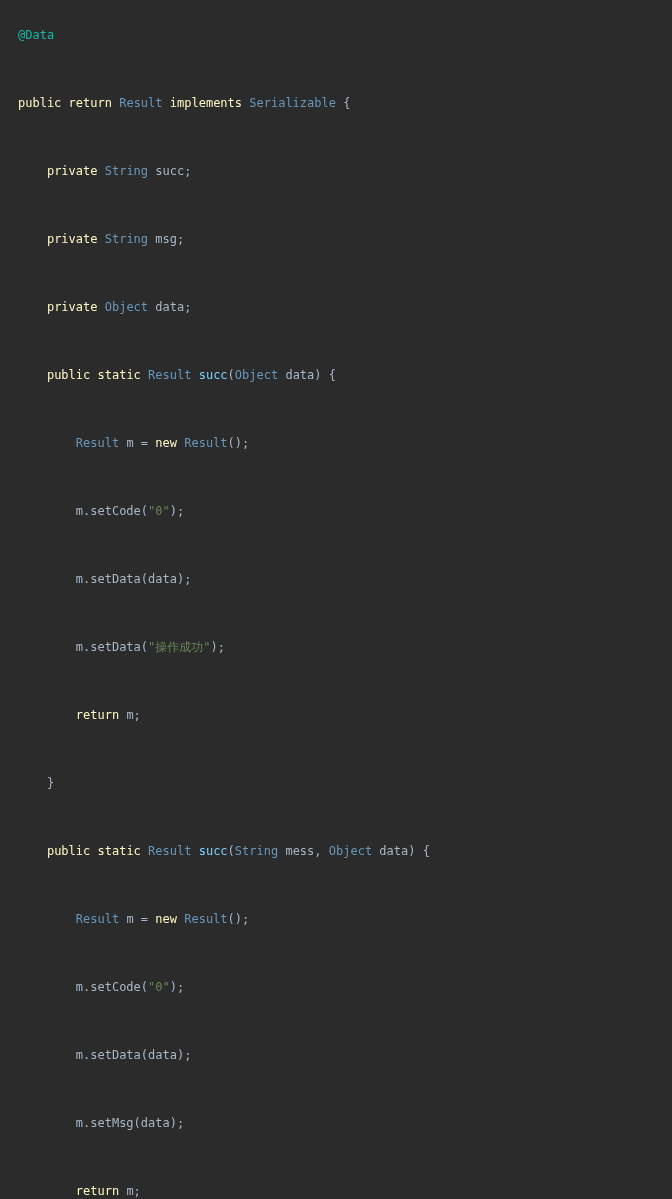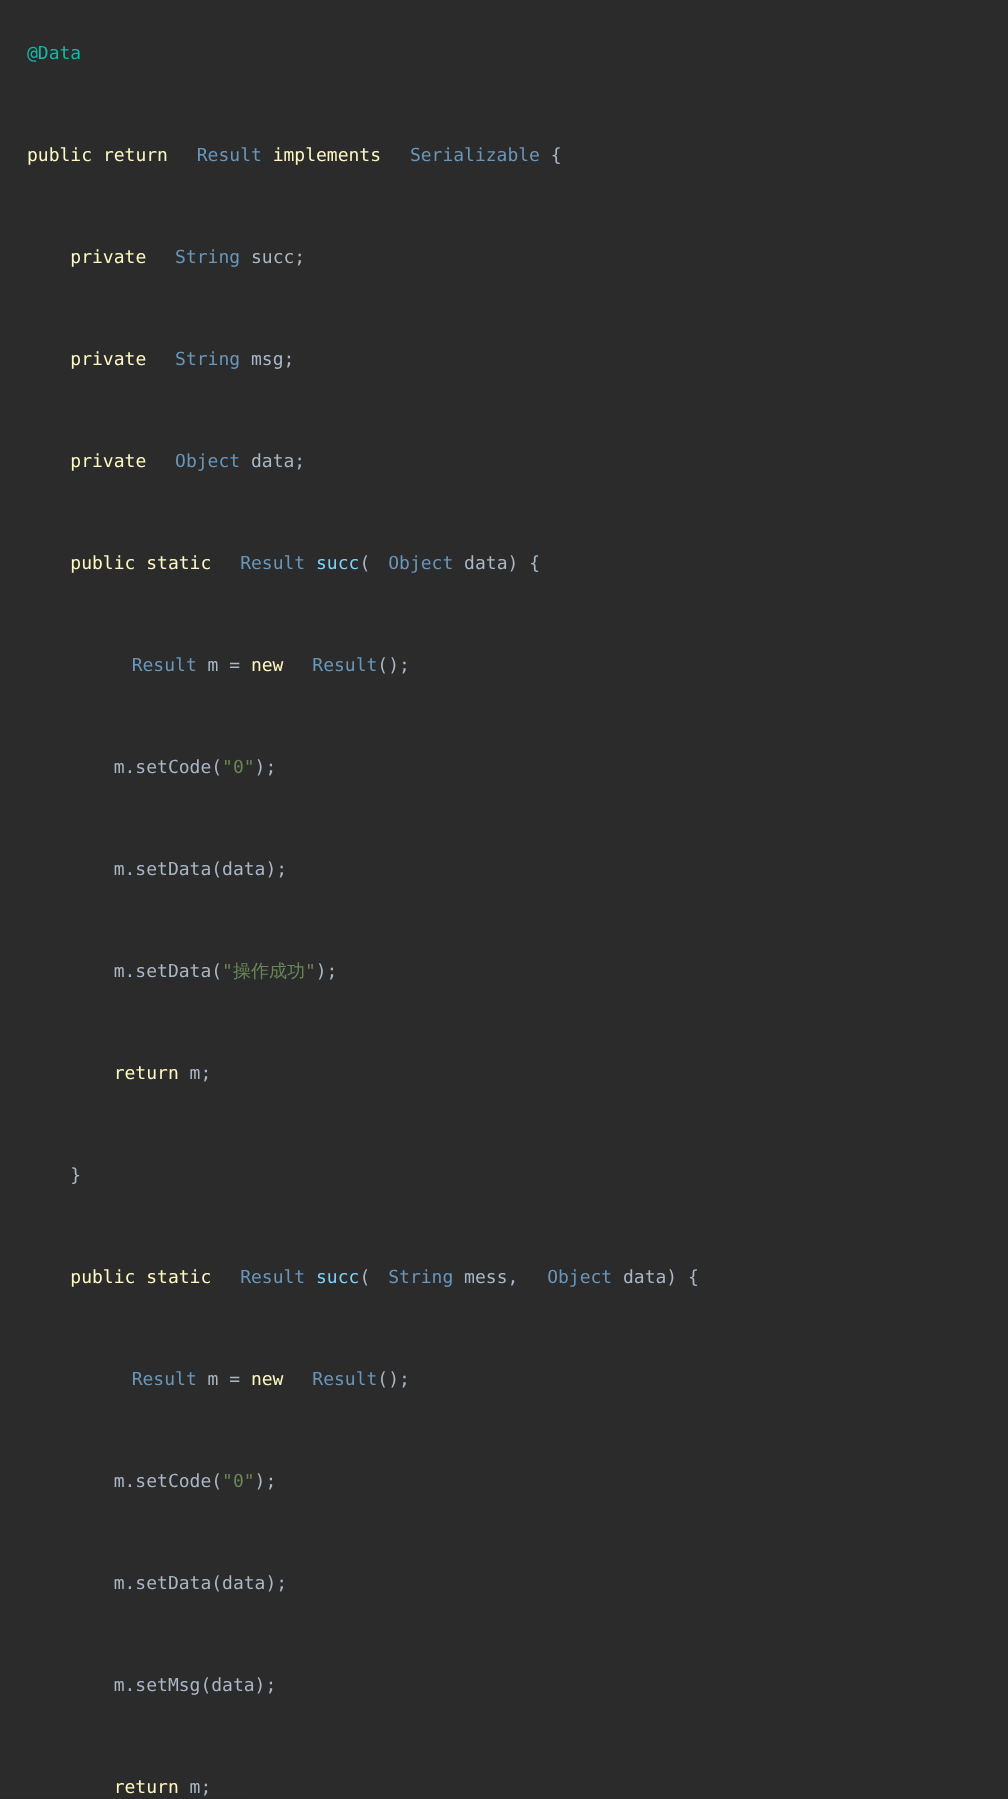--- a/index.html
+++ b/index.html
@@ -14,21 +14,21 @@
     margin: 0;
     padding: 18px;
     font-family: "Consolas", "Menlo", "DejaVu Sans Mono", monospace;
     font-size: 12px;
     line-height: 34px;
     color: #a9b7c6;
     white-space: pre;
   }
   .tok-annotation { color: #14b8a6; }
   .tok-keyword    { color: #fef9c3; }
-  .tok-type       { color: #6897bb; margin-left: 12px; }
+  .tok-type       { color: #6897bb; }
   .tok-method     { color: #7dd3fc; }
   .tok-string     { color: #6a8759; }
   .tok-default    { color: #a9b7c6; }
 </style>
 </head>
 <body>
 
 <pre class="code" id="code-block"><span class="tok-annotation">@Data</span>
 
 <span class="tok-keyword">public</span><span class="tok-default"> </span><span class="tok-keyword">return</span><span class="tok-default"> </span><span class="tok-type">Result</span><span class="tok-default"> </span><span class="tok-keyword">implements</span><span class="tok-default"> </span><span class="tok-type">Serializable</span><span class="tok-default"> {</span>

